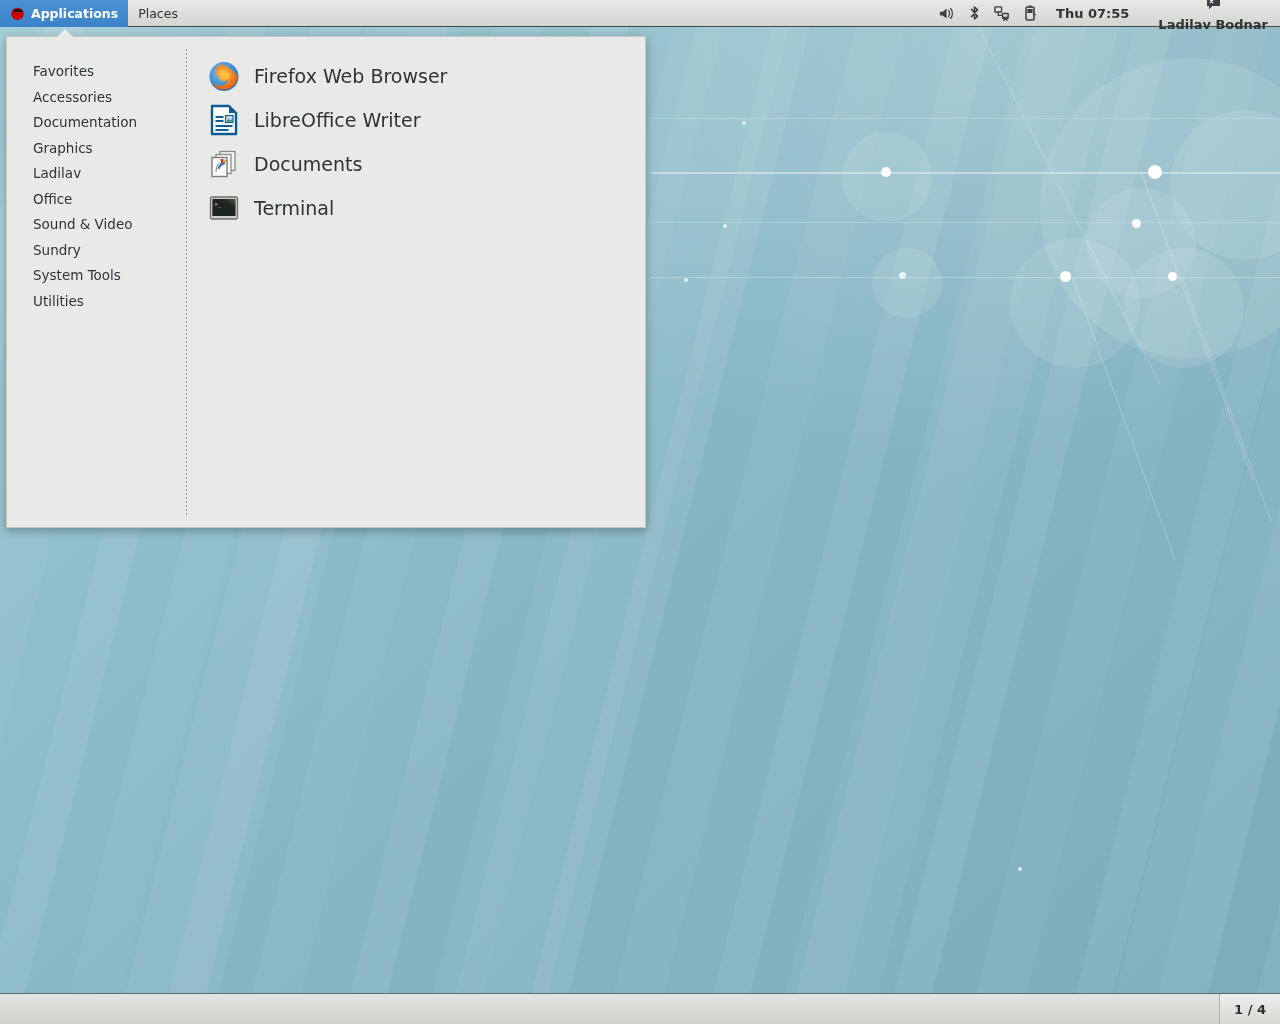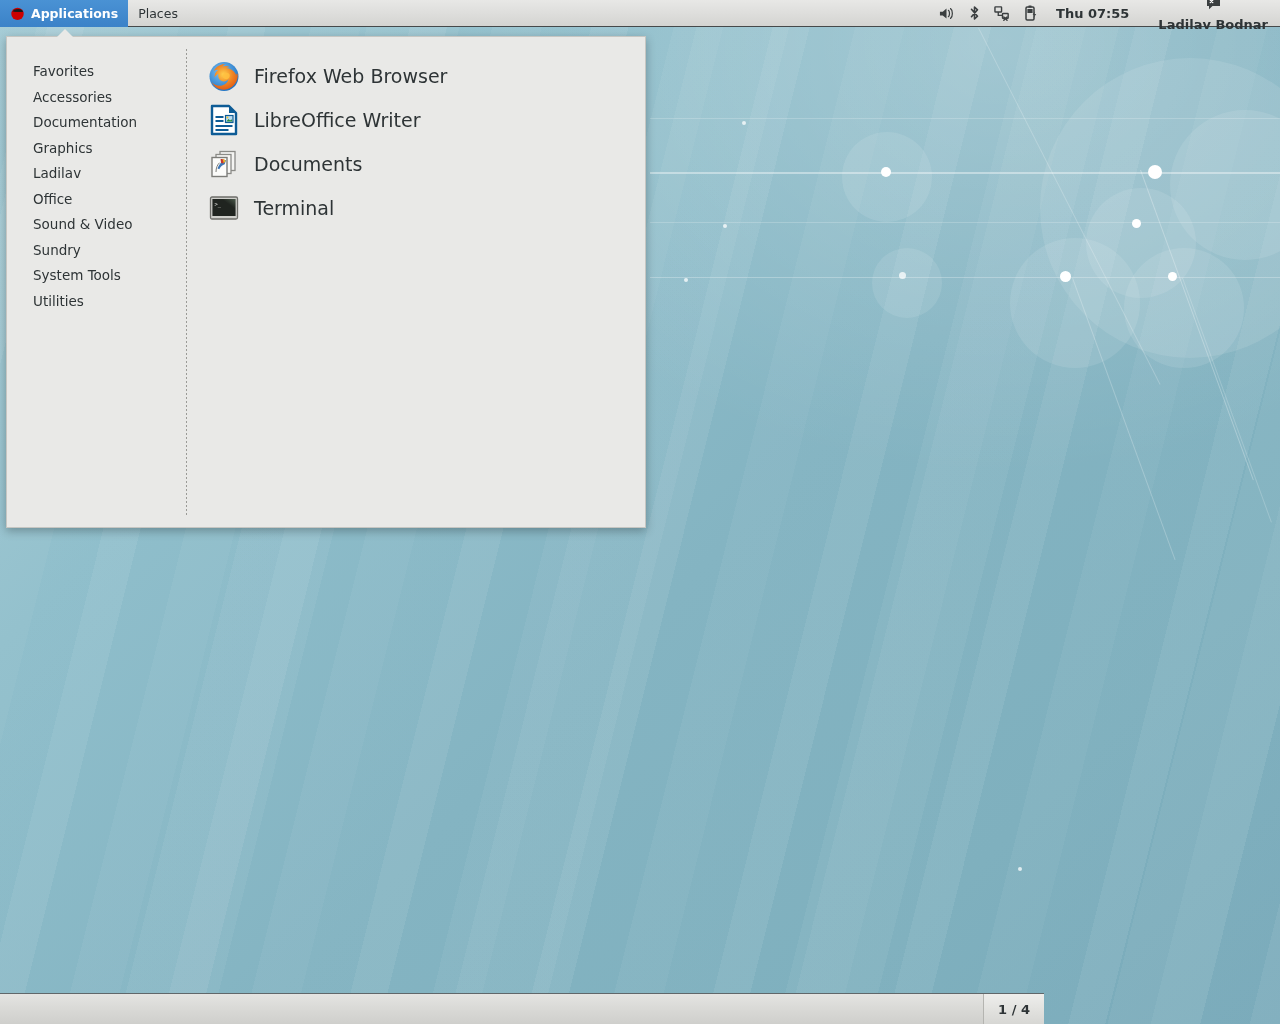--- a/index.html
+++ b/index.html
@@ -104,21 +104,21 @@
   #menu-right{ flex:1; padding-top:17px; }
   .app-item{
     display:flex; align-items:center; gap:14px;
     padding:6px 0 6px 22px; cursor:default;
   }
   .app-label{ font-size:19px; color:#2e3436; }
   .app-icon{ width:32px; height:32px; flex:none; position:relative; }
 
   
   #bottom-panel{
-    position:absolute; left:0; bottom:0; width:1044px; height:31px;
+    position:absolute; left:0; bottom:0; width:1280px; height:31px;
     background:linear-gradient(to bottom,#e4e4e2 0%, #dadad7 45%, #cfcfcc 100%);
     border-top:1px solid #60676a; z-index:50;
     display:flex; align-items:center;
   }
   #workspace-switcher{
     margin-left:auto; height:31px; min-width:55px;
     display:flex; align-items:center; justify-content:center;
     padding:0 14px;
     background:linear-gradient(to bottom,#eeeeec 0%, #e2e2df 50%, #d6d6d3 100%);
     border-left:1px solid #b4b4b0;

